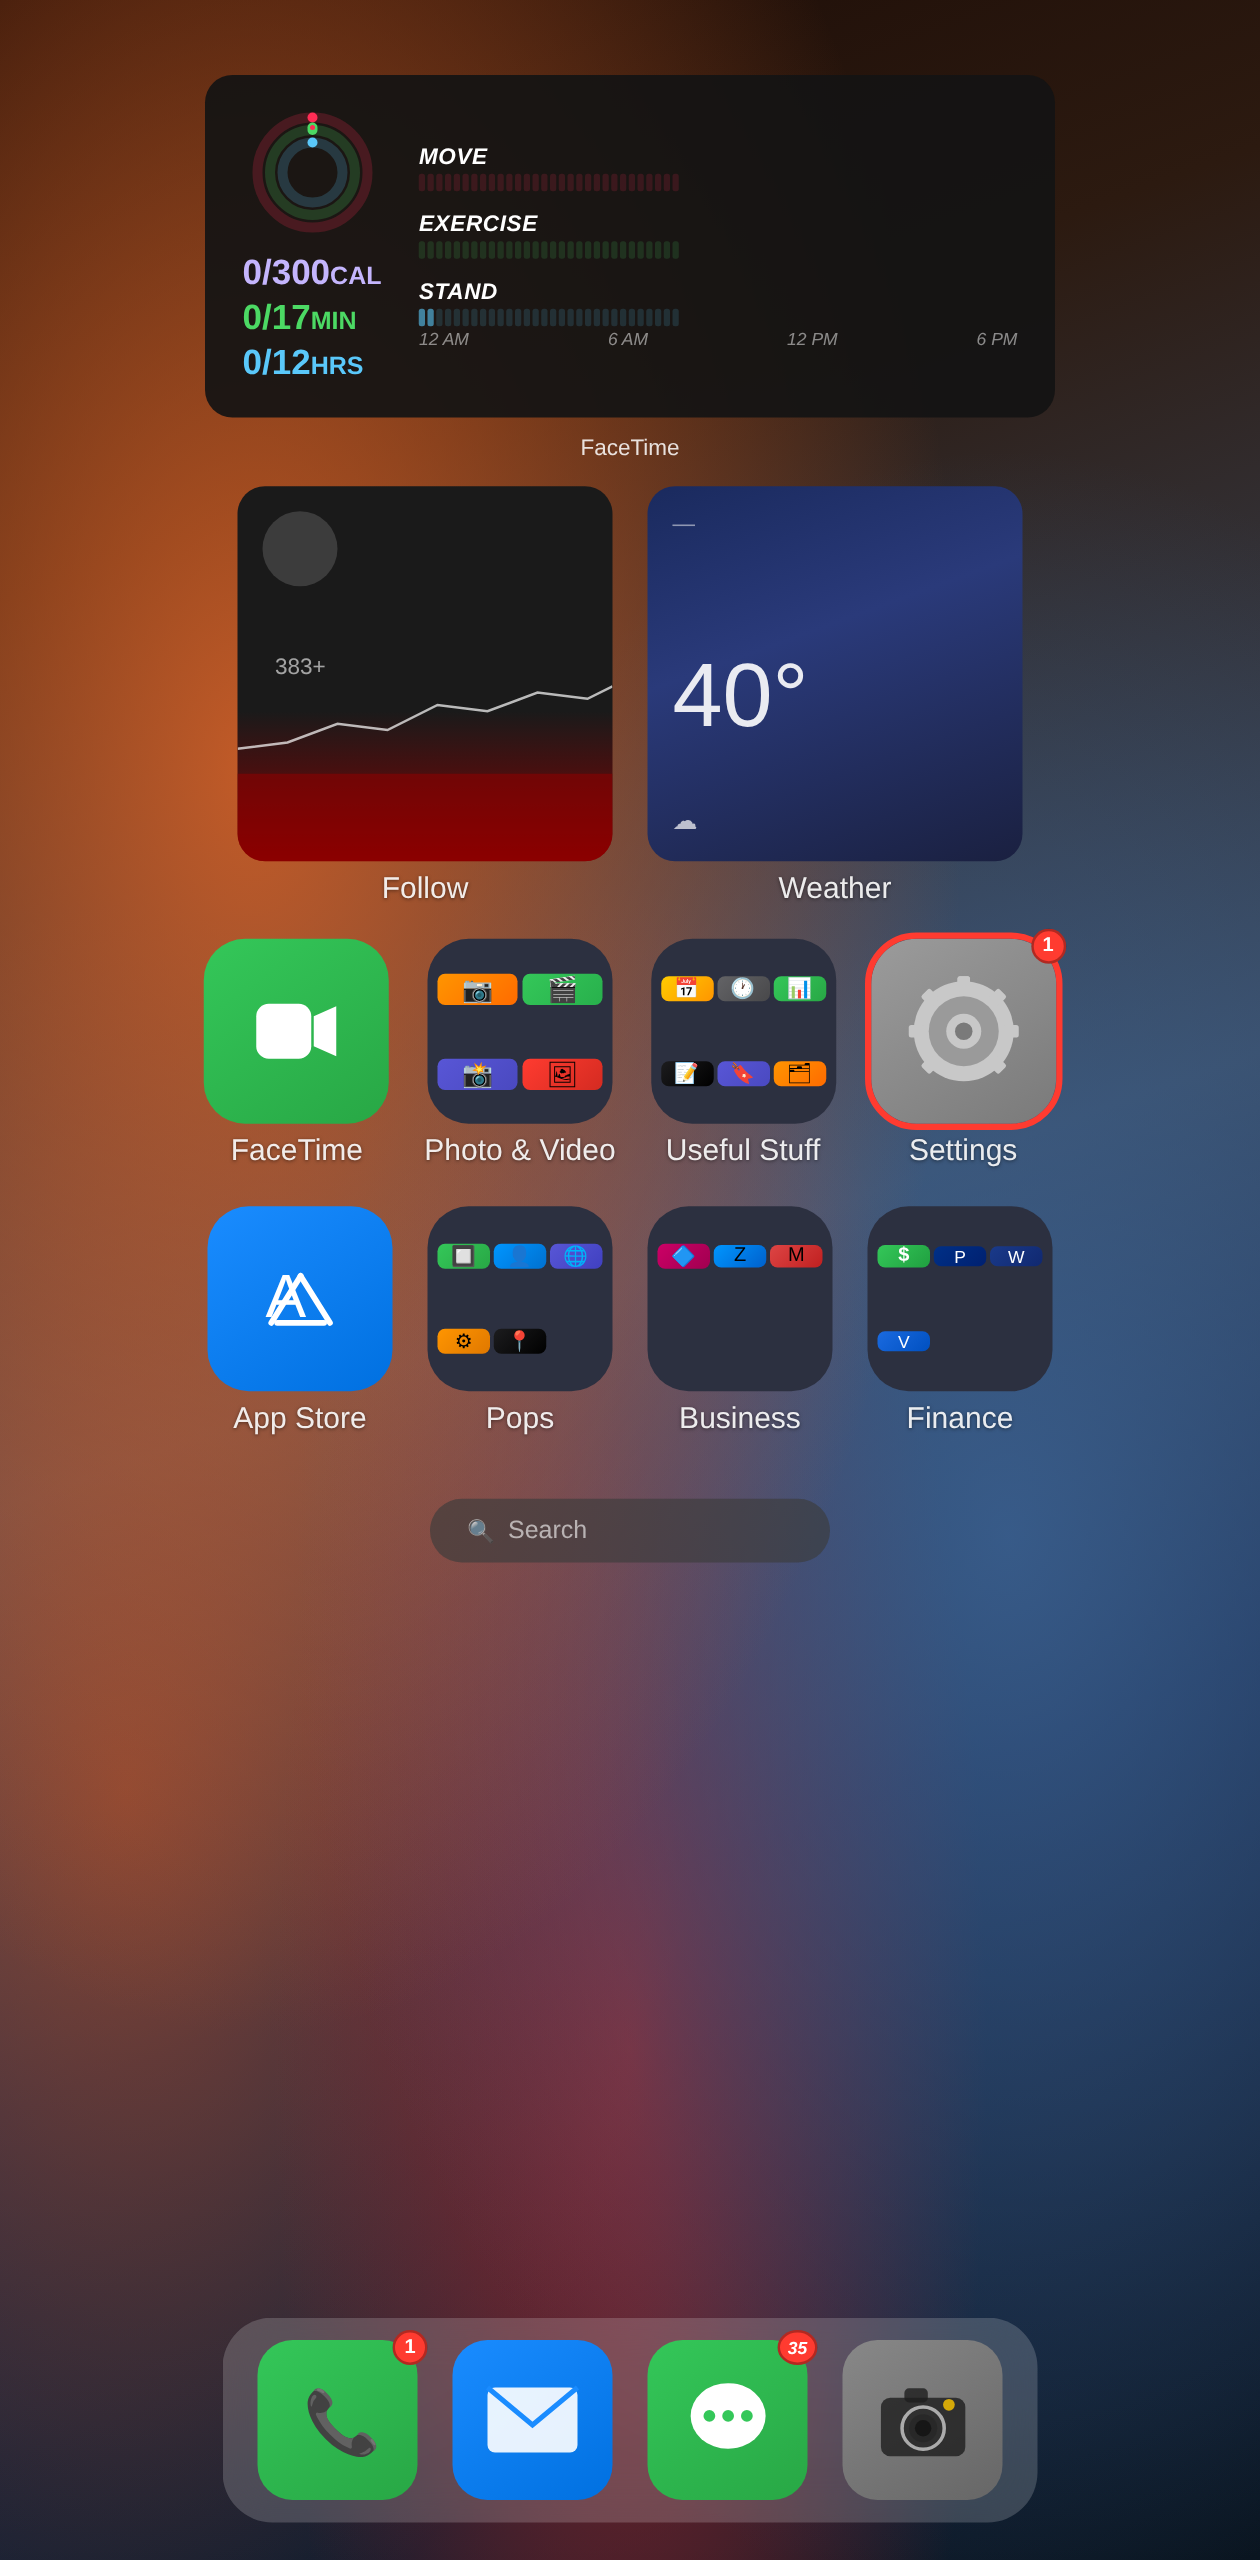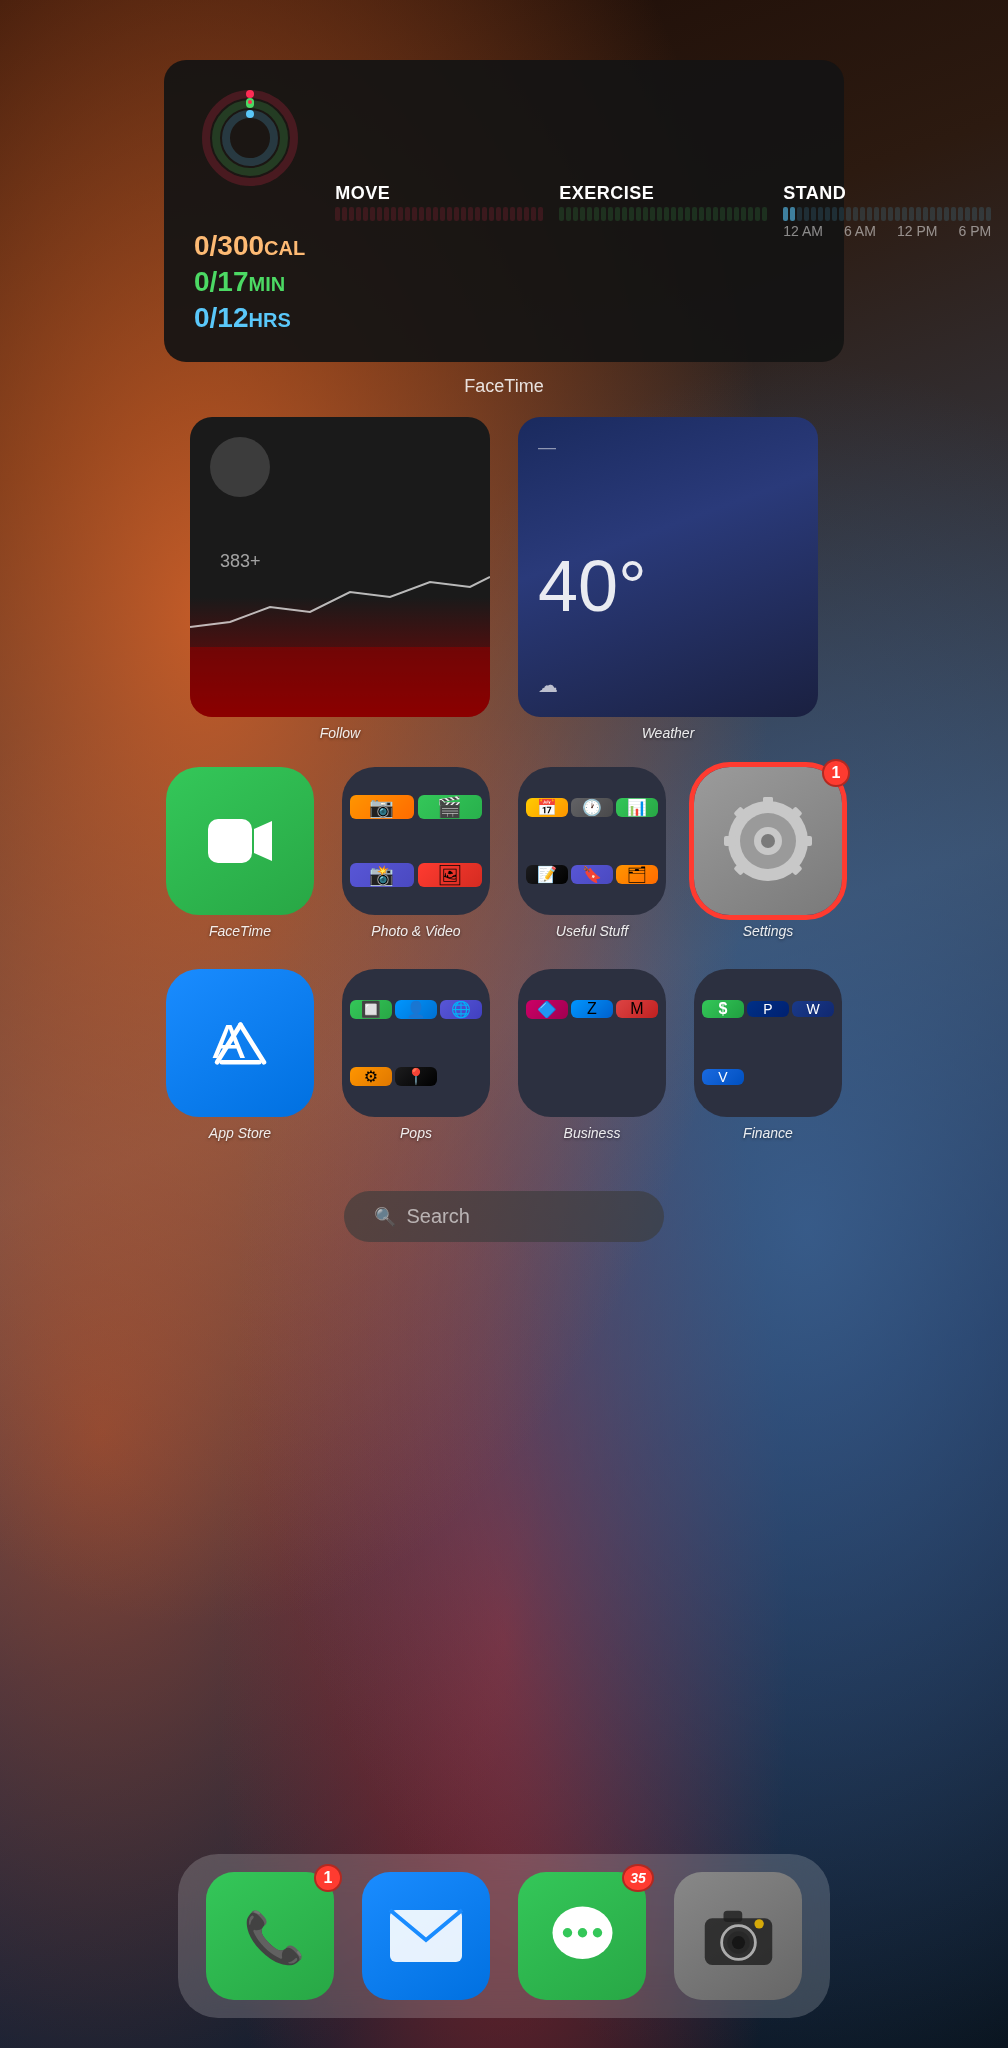--- a/index.html
+++ b/index.html
@@ -65,34 +65,35 @@
       height: 100px;
     }
 
     .fitness-stats {
       display: flex;
       flex-direction: column;
       gap: 4px;
       margin-top: 8px;
     }
 
-    .stat-move { color: #fdba74; font-size: 28px; font-weight: 700; margin-top: 28px; }
+    .stat-move { color: #c4b5fd; font-size: 28px; font-weight: 700; }
     .stat-exercise { color: #4cd964; font-size: 28px; font-weight: 700; }
     .stat-stand { color: #5ac8fa; font-size: 28px; font-weight: 700; }
 
     .stat-move .unit, .stat-exercise .unit, .stat-stand .unit {
       font-size: 20px;
       font-weight: 600;
     }
 
     .fitness-right {
       flex: 1;
       display: flex;
-      flex-direction: row;
+      flex-direction: column;
       gap: 16px;
+      font-style: italic;
     }
 
     .bar-section-label {
       color: #fff;
       font-size: 18px;
       font-weight: 600;
       letter-spacing: 0.5px;
       margin-bottom: 4px;
     }
 
@@ -182,26 +183,25 @@
       margin-top: 40px;
     }
 
     .weather-condition {
       color: rgba(255,255,255,0.7);
       font-size: 20px;
     }
 
     .app-label {
       color: rgba(255,255,255,0.9);
-      font-size: 14px;
+      font-size: 24px;
       font-weight: 500;
       text-align: center;
       margin-top: 8px;
       text-shadow: 0 1px 3px rgba(0,0,0,0.5);
-      font-style: italic;
     }
 
     .app-wrapper {
       display: flex;
       flex-direction: column;
       align-items: center;
       position: relative;
     }
 
     

